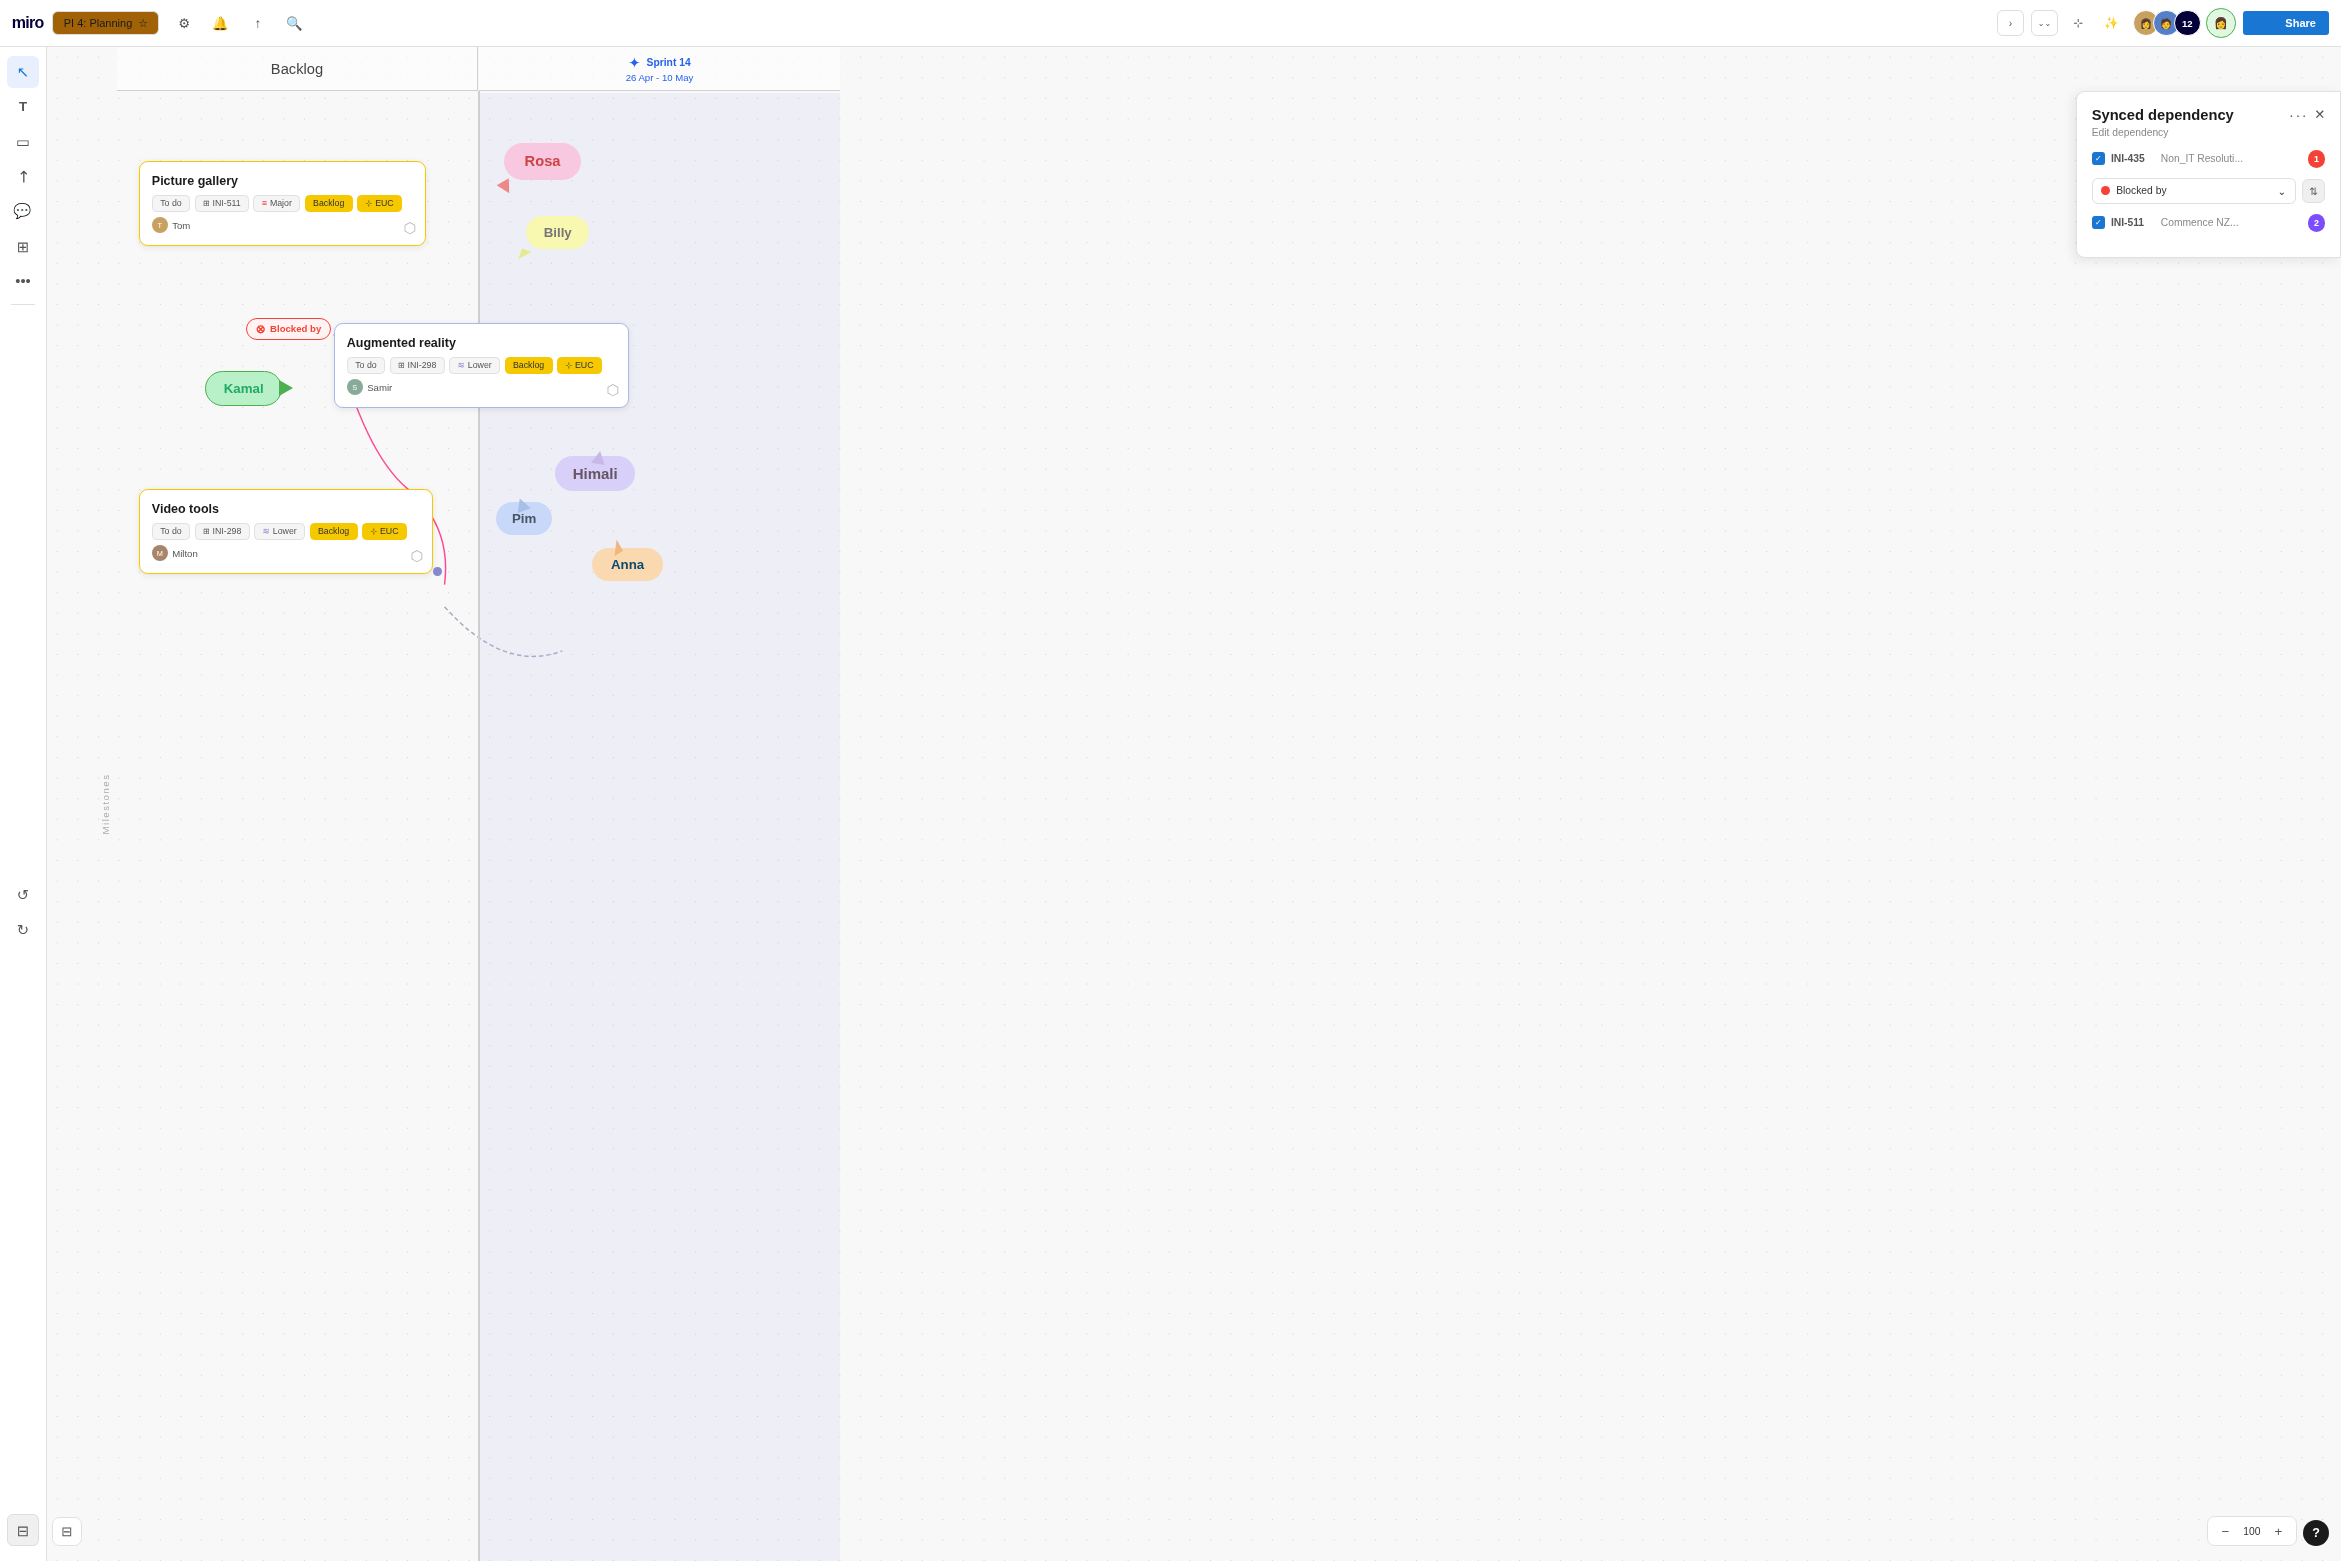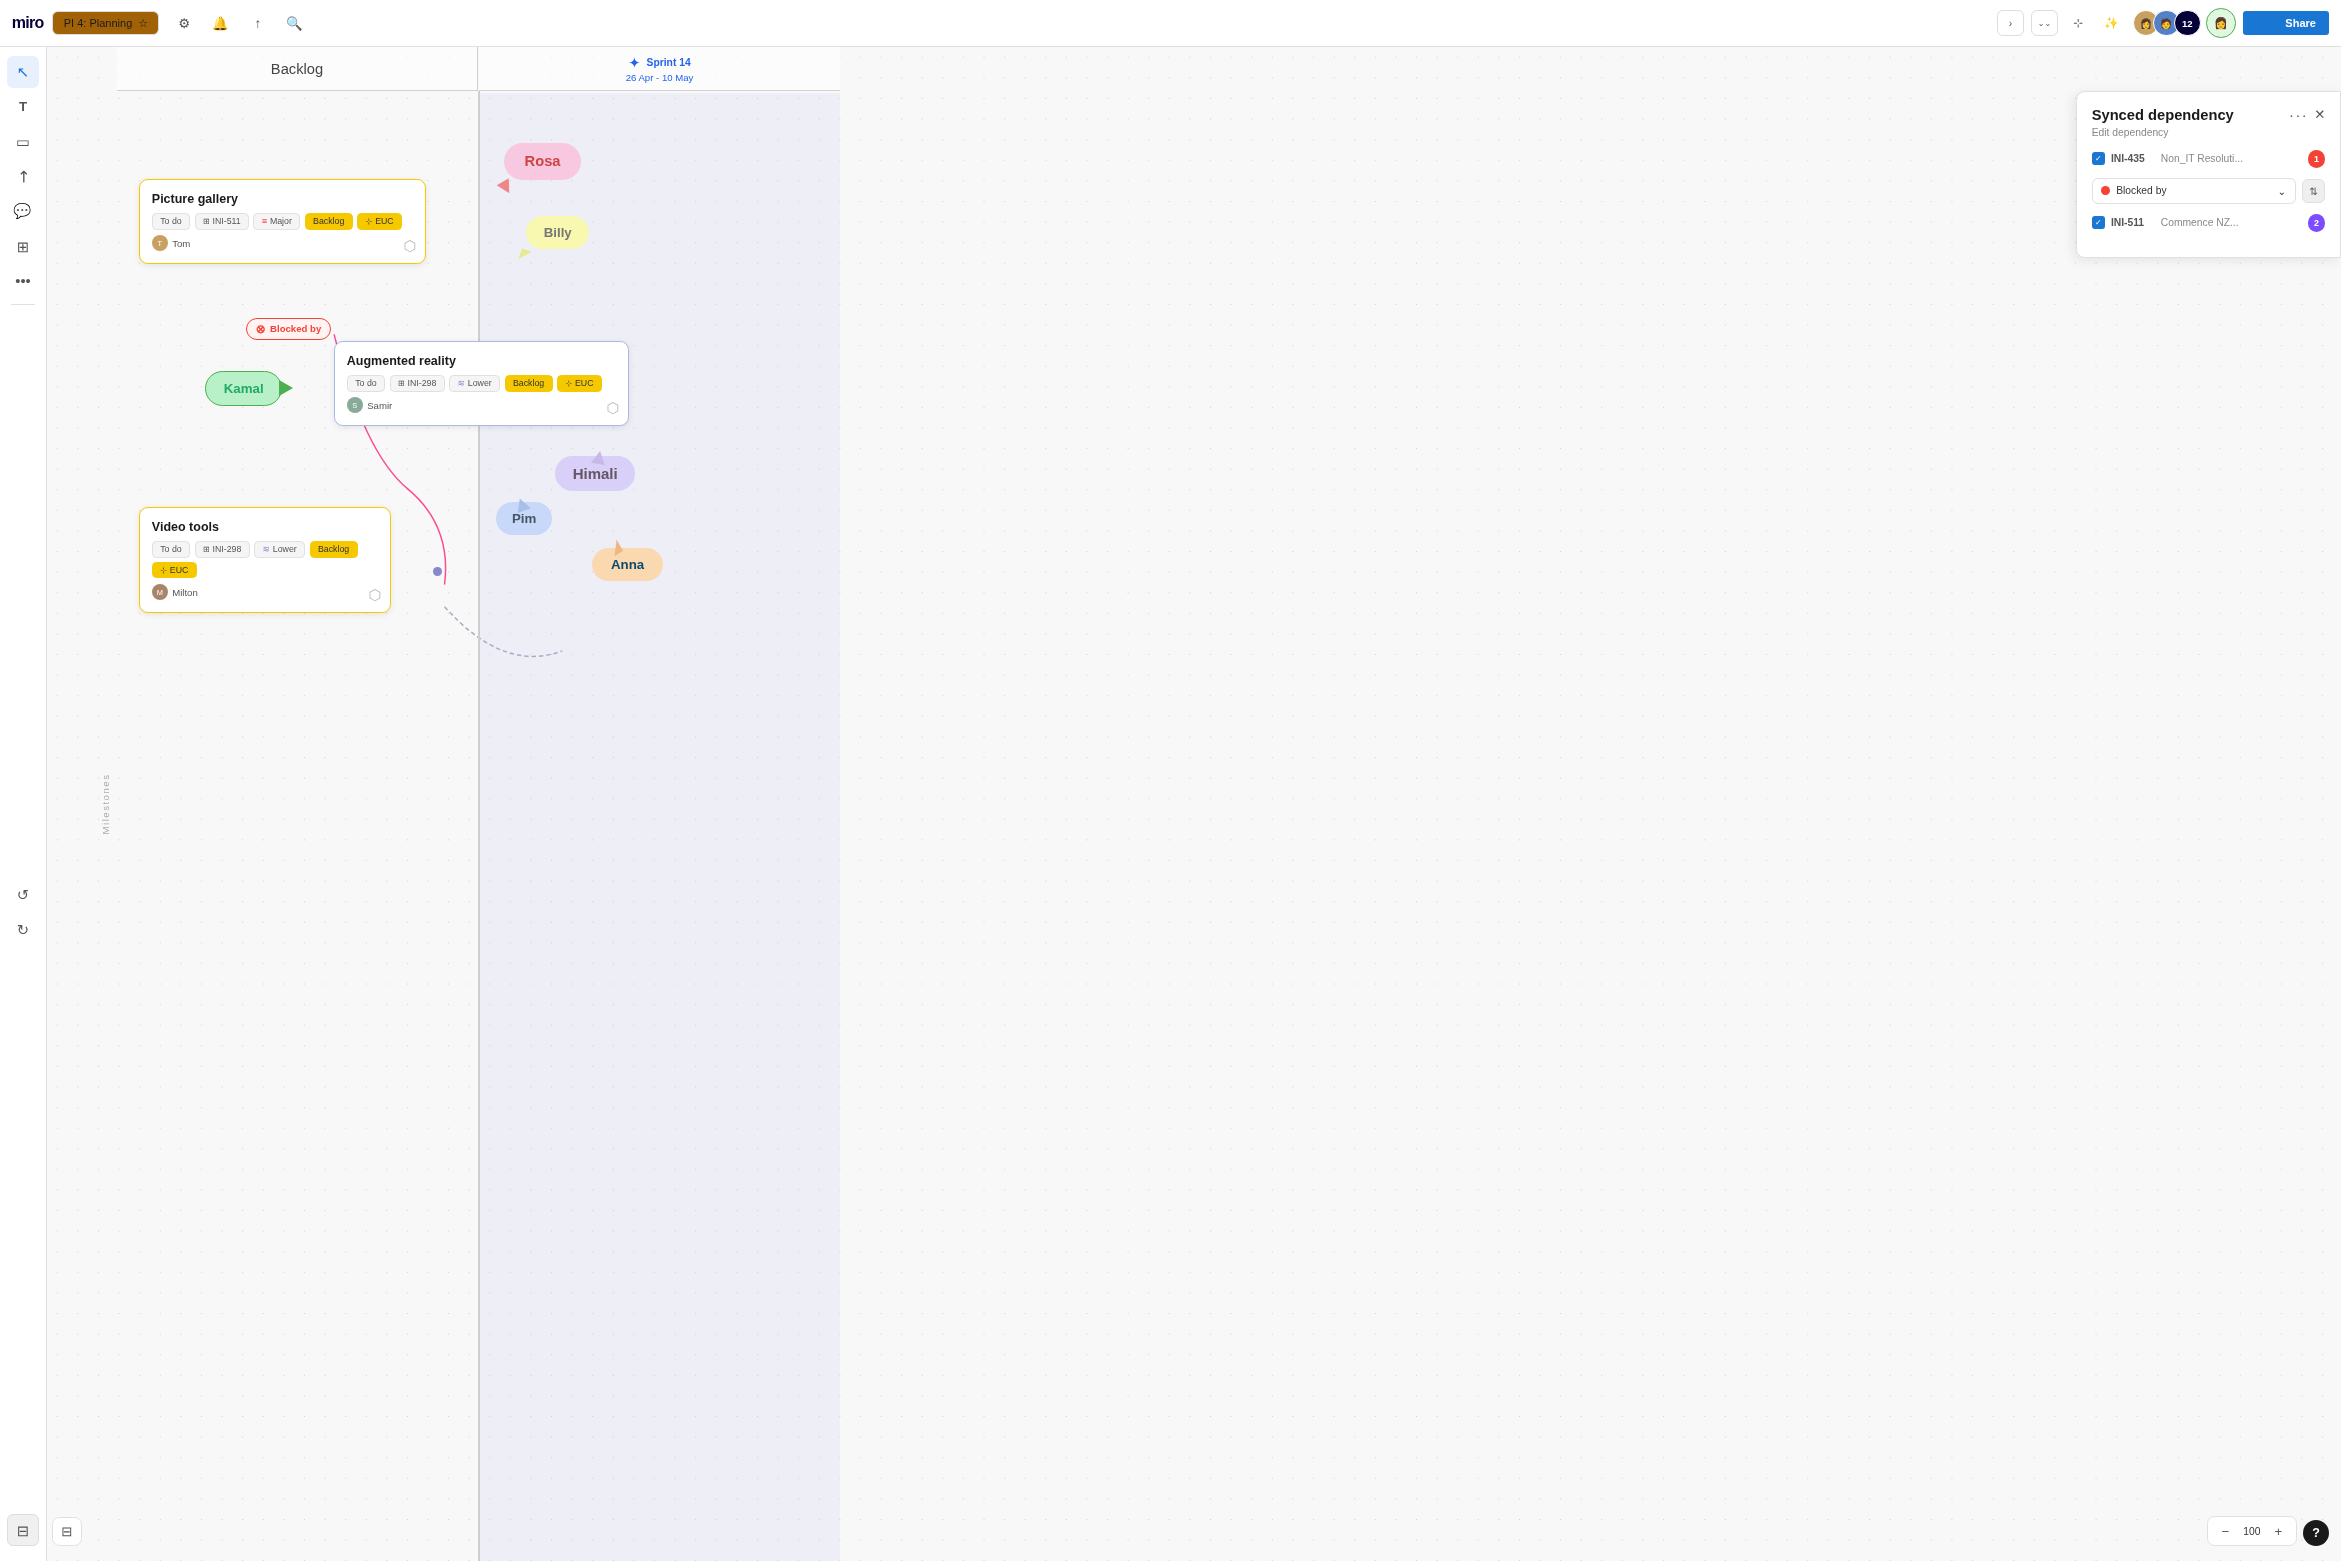--- a/index.html
+++ b/index.html
@@ -45,21 +45,21 @@
       position: fixed; top: 47px; left: 47px; right: 0; bottom: 0;
       background: #f8f8f8;
       background-image: radial-gradient(#d0d0d0 0.7px, transparent 0.7px);
       background-size: 20.6px 20.6px;
       overflow: hidden;
     }
 
     
     .card {
       position: absolute; background: #fff; border-radius: 8.8px;
-      border: 1.5px solid #e0e0e0; padding: 11.8px; box-shadow: 0 1.5px 5.9px rgba(0,0,0,0.08); margin-top: 18px;
+      border: 1.5px solid #e0e0e0; padding: 11.8px; box-shadow: 0 1.5px 5.9px rgba(0,0,0,0.08);
     }
     .card-yellow { border-color: #f5c800; }
     .card-blue { border-color: #aab8e8; background: #fff; }
     .card-title { font-size: 12.5px; font-weight: 600; color: #1a1a1a; margin-bottom: 7.4px; }
     .card-tags { display: flex; gap: 4.4px; flex-wrap: wrap; align-items: center; margin-bottom: 5.9px; }
     .tag {
       padding: 2.2px 7.4px; border-radius: 4.4px; font-size: 8.8px; font-weight: 500;
       border: 0.7px solid #e0e0e0; background: #f5f5f5; color: #555;
       display: flex; align-items: center; gap: 2.9px;
     }
@@ -249,21 +249,21 @@
         <span>EUC</span>
       </span>
     </div>
     <div class="card-user">
       <div class="user-avatar" style="background:#8a9;color:#fff;">S</div>
       <span>Samir</span>
     </div>
     <div class="card-icon-bottom-right">⬡</div>
   </div>
 
-  <div class="card card-yellow" style="left:92px;top:442px;width:252px;">
+  <div class="card card-yellow" style="left:92px;top:442px;width:294px;">
     <div class="card-title">Video tools</div>
     <div class="card-tags">
       <span class="tag">To do</span>
       <span class="tag">
         <span style="font-size:8px;">⊞</span>
         <span>INI-298</span>
       </span>
       <span class="tag">
         <span style="color:#88c;">≋</span>
         <span>Lower</span>

